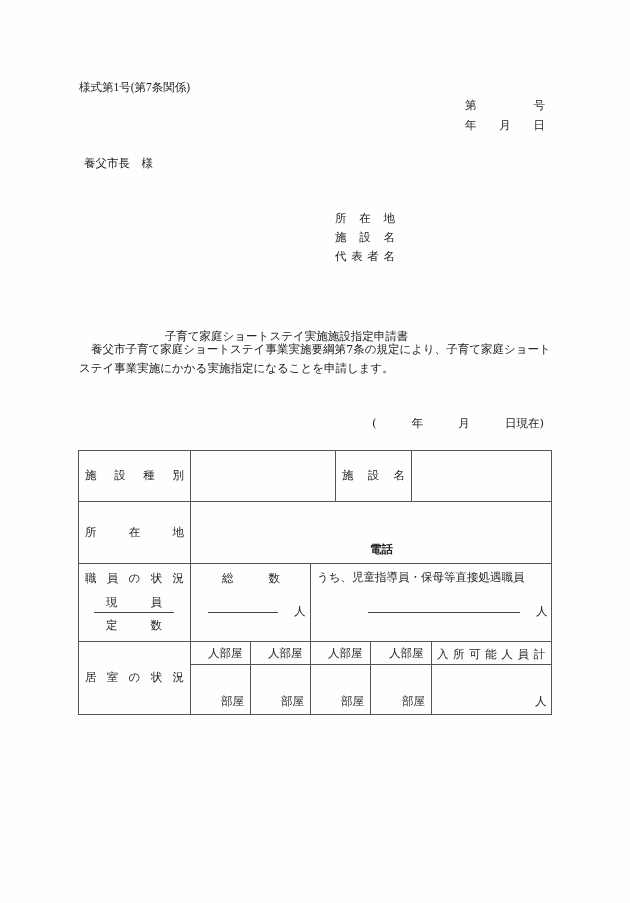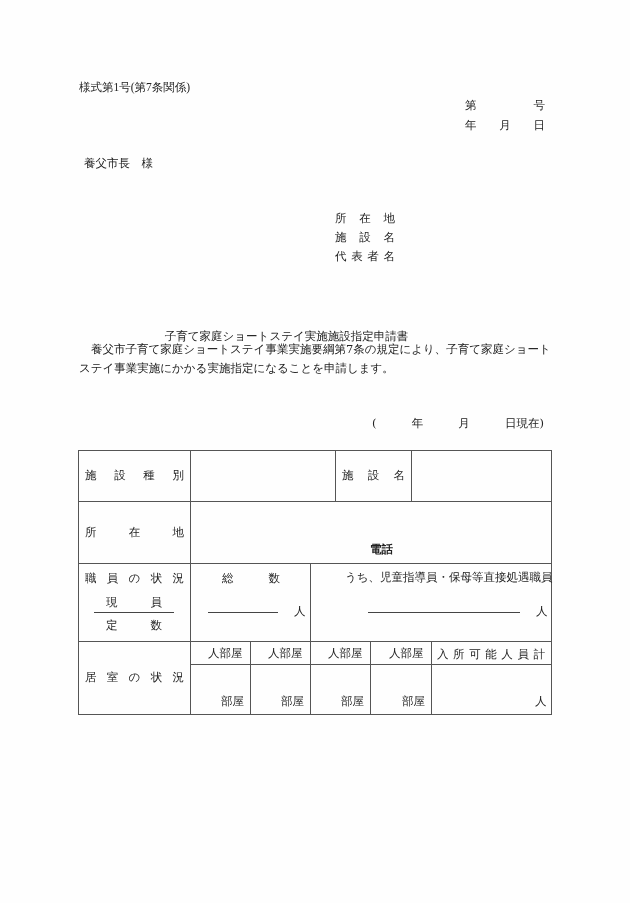--- a/index.html
+++ b/index.html
@@ -125,21 +125,21 @@
       <span>数</span>
   </div>
 
   <div class="cell spread" style="left:222px;top:570px;width:58px;height:16px;">
     <span>総</span>
       <span>数</span>
   </div>
   <div class="ul" style="left:208px;top:612px;width:70px;"></div>
   <div class="abs" style="left:294px;top:604px;">人</div>
 
-  <div class="abs" style="left:317px;top:570px;margin-left:28px;">うち、児童指導員・保母等直接処遇職員</div>
+  <div class="abs" style="left:317px;top:570px;">うち、児童指導員・保母等直接処遇職員</div>
   <div class="ul" style="left:368px;top:612px;width:152px;"></div>
   <div class="abs" style="left:536px;top:604px;">人</div>
 
   <div class="cell spread" style="left:85px;top:641px;width:99px;height:73px;">
     <span>居</span>
       <span>室</span>
       <span>の</span>
       <span>状</span>
       <span>況</span>
   </div>

